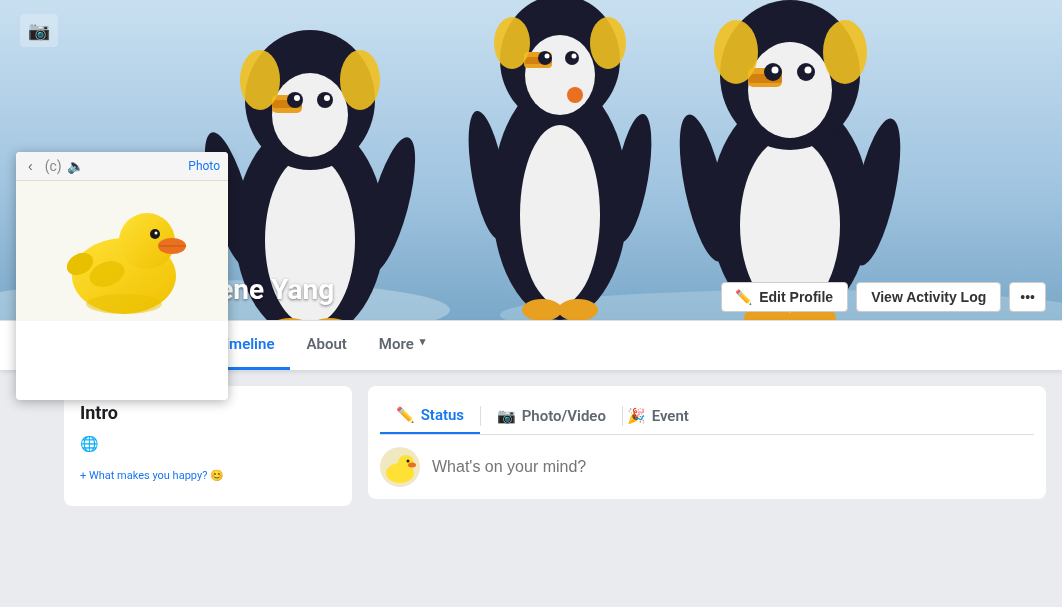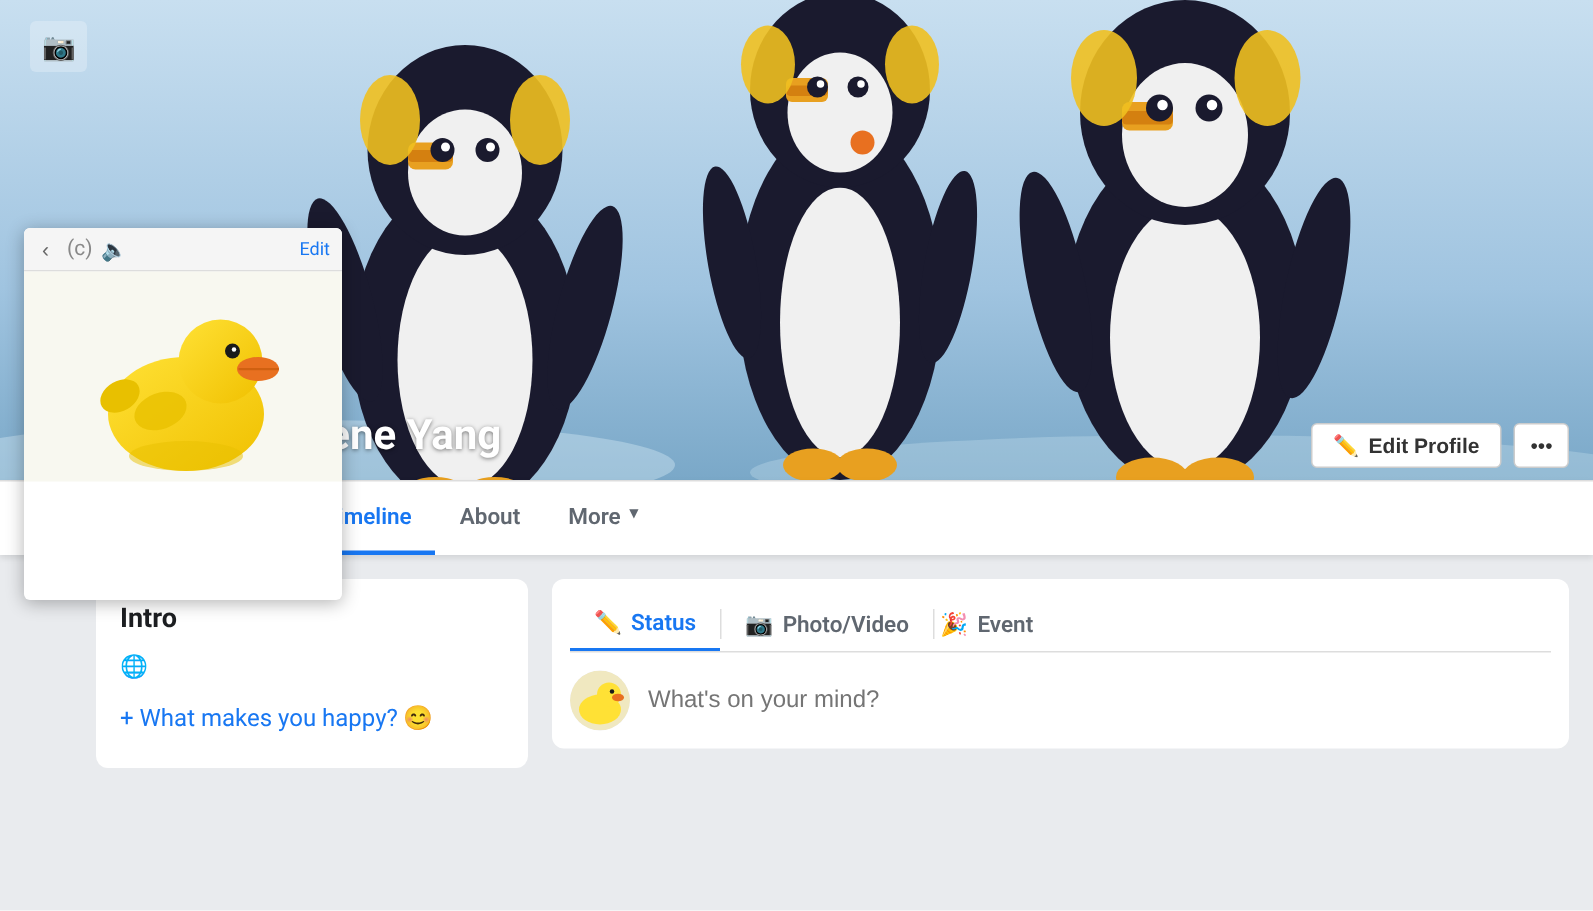--- a/index.html
+++ b/index.html
@@ -225,21 +225,21 @@
       color: #606770;
       font-size: 15px;
       margin-bottom: 8px;
     }
 
     .add-item {
       display: flex;
       align-items: center;
       gap: 6px;
       color: #1877f2;
-      font-size: 16px;
+      font-size: 11px;
       cursor: pointer;
       padding: 8px 0;
     }
 
     
     .right-content {
       flex: 1;
     }
 
     .post-create-box {
@@ -436,38 +436,41 @@
     <div class="profile-section">
       <div style="width:168px; height:50px;"></div>
       <div class="profile-name-block">
         <div class="profile-name">Irene Yang</div>
       </div>
       <div class="profile-action-buttons">
         <button class="btn-edit-profile">
           <span>✏️</span>
           <span>Edit Profile</span>
         </button>
+        <button class="btn-activity-log">
+          <span>View Activity Log</span>
+        </button>
         <button class="btn-more-dots">
           <span>•••</span>
         </button>
       </div>
     </div>
   </div>
 
   <div style="position:relative; background:white;">
     <div class="profile-pic-viewer" style="position:absolute; left:16px; top:-168px; z-index:20;">
       <div class="viewer-toolbar">
         <button class="viewer-nav-btn">
           <span>‹</span>
         </button>
         <div class="viewer-icons">
           <span>(c)</span>
           <span>🔈</span>
         </div>
-        <span class="viewer-next-link">Edit</span>
+        <span class="viewer-next-link">Photo</span>
       </div>
       <div class="viewer-image">
 
         <svg viewBox="0 0 140 130" width="140" height="130">
           <defs>
             <linearGradient id="duckBodyGrad" x1="0%" y1="0%" x2="100%" y2="100%">
               <stop offset="0%" style="stop-color:#ffe135"></stop>
               <stop offset="100%" style="stop-color:#f0c000"></stop>
             </linearGradient>
           </defs>

